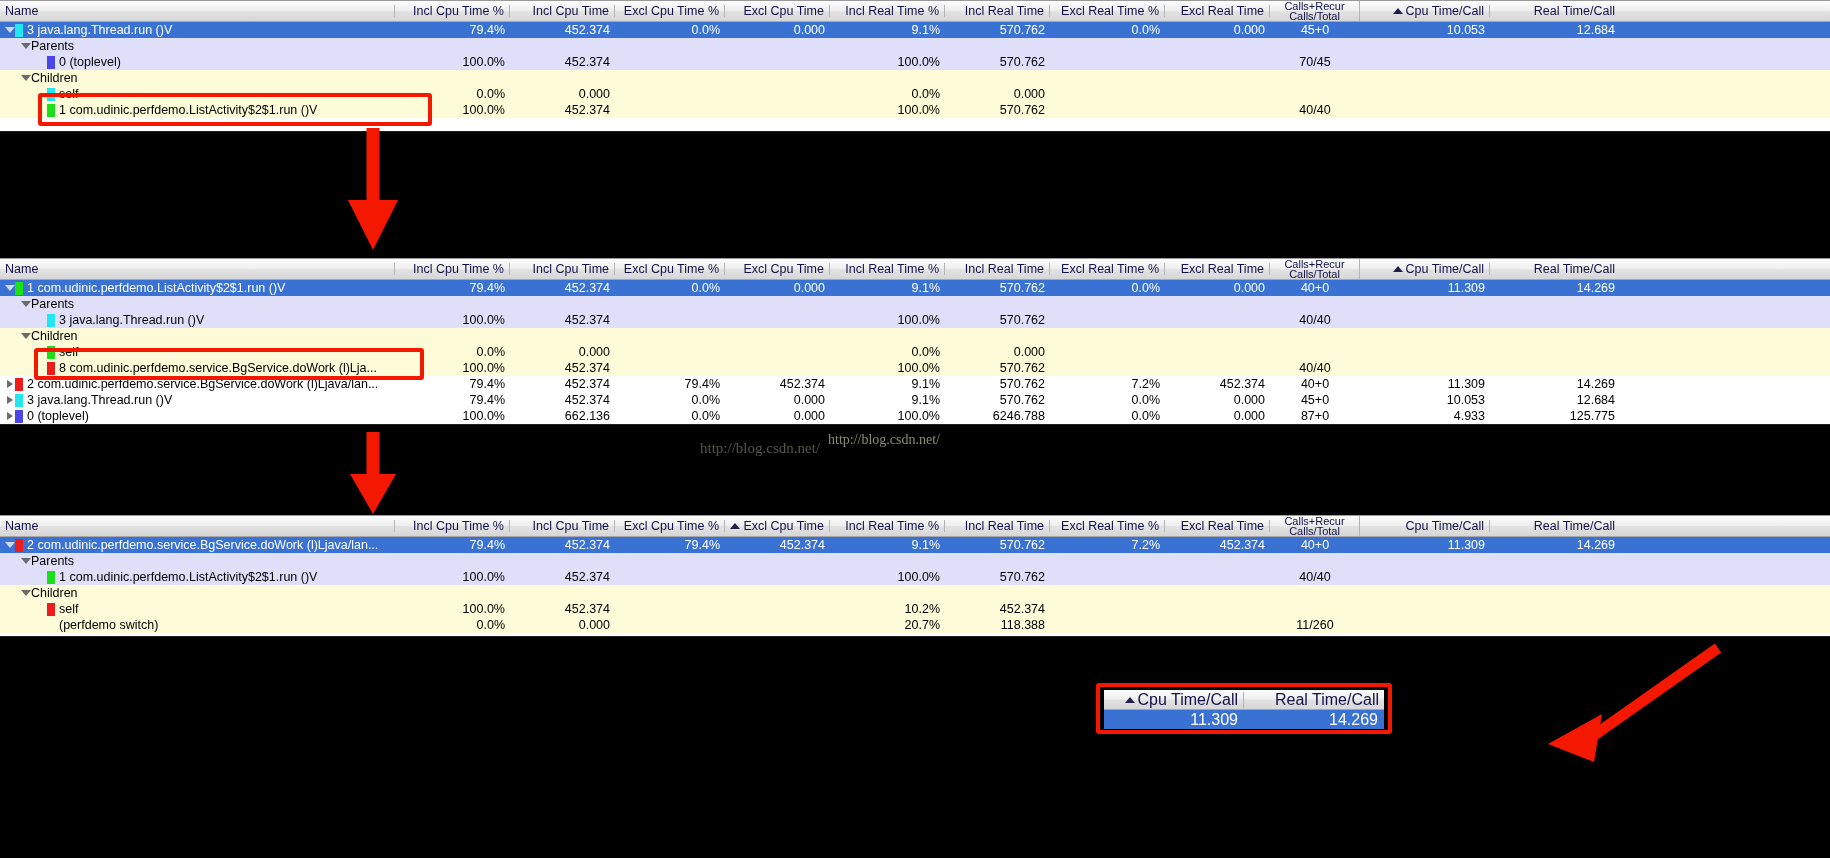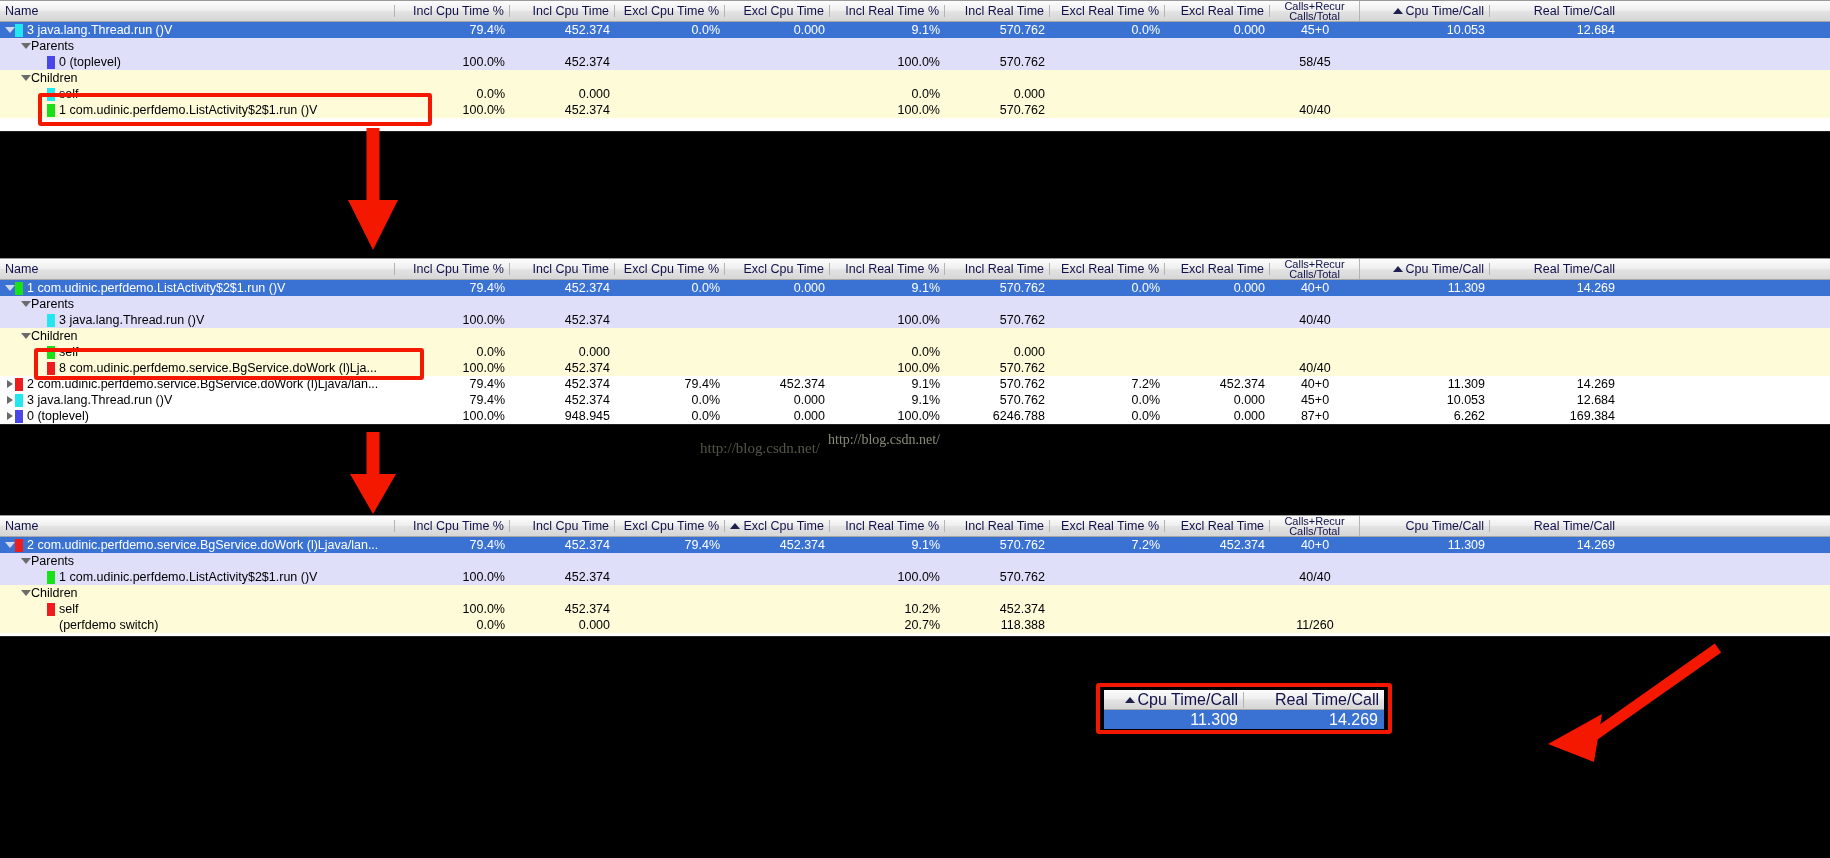--- a/index.html
+++ b/index.html
@@ -150,21 +150,21 @@
         <span class="grplabel">0 (toplevel)</span>
       </div>
       <div class="c num" style="width: 115px;">100.0%</div>
       <div class="c num" style="width: 105px;">452.374</div>
       <div class="c num" style="width: 110px;"></div>
       <div class="c num" style="width: 105px;"></div>
       <div class="c num" style="width: 115px;">100.0%</div>
       <div class="c num" style="width: 105px;">570.762</div>
       <div class="c num" style="width: 115px;"></div>
       <div class="c num" style="width: 105px;"></div>
-      <div class="c num" style="justify-content: center; width: 90px;">58/45</div>
+      <div class="c num" style="justify-content: center; width: 90px;">70/45</div>
       <div class="c num" style="width: 130px;"></div>
       <div class="c num" style="width: 130px;"></div>
     </div>
     <div class="row children">
       <div class="c name" style="width: 395px; padding-left: 20px;">
         <span class="tw"><span class="tri-d"></span></span>
         <span class="grplabel">Children</span>
       </div>
       <div class="c num" style="width: 115px;"></div>
       <div class="c num" style="width: 105px;"></div>
@@ -399,30 +399,30 @@
       <div class="c num" style="width: 130px;">10.053</div>
       <div class="c num" style="width: 130px;">12.684</div>
     </div>
     <div class="row">
       <div class="c name" style="width: 395px; padding-left: 4px;">
         <span class="tw"><span class="tri-r"></span></span>
         <span class="swatch" style="background: rgb(74, 70, 232);"></span>
         <span class="grplabel">0 (toplevel)</span>
       </div>
       <div class="c num" style="width: 115px;">100.0%</div>
-      <div class="c num" style="width: 105px;">948.945</div>
+      <div class="c num" style="width: 105px;">662.136</div>
       <div class="c num" style="width: 110px;">0.0%</div>
       <div class="c num" style="width: 105px;">0.000</div>
       <div class="c num" style="width: 115px;">100.0%</div>
       <div class="c num" style="width: 105px;">6246.788</div>
       <div class="c num" style="width: 115px;">0.0%</div>
       <div class="c num" style="width: 105px;">0.000</div>
       <div class="c num" style="justify-content: center; width: 90px;">87+0</div>
-      <div class="c num" style="width: 130px;">6.262</div>
-      <div class="c num" style="width: 130px;">169.384</div>
+      <div class="c num" style="width: 130px;">4.933</div>
+      <div class="c num" style="width: 130px;">125.775</div>
     </div>
   </div>
 
 <div class="panel" id="panel3" style="top:515px;height:120px;">
     <div class="hdr">
       <div class="cell name" style="width: 395px;">
         <span>Name</span>
       </div>
       <div class="cell num" style="width: 115px;">
         <span>Incl Cpu Time %</span>

